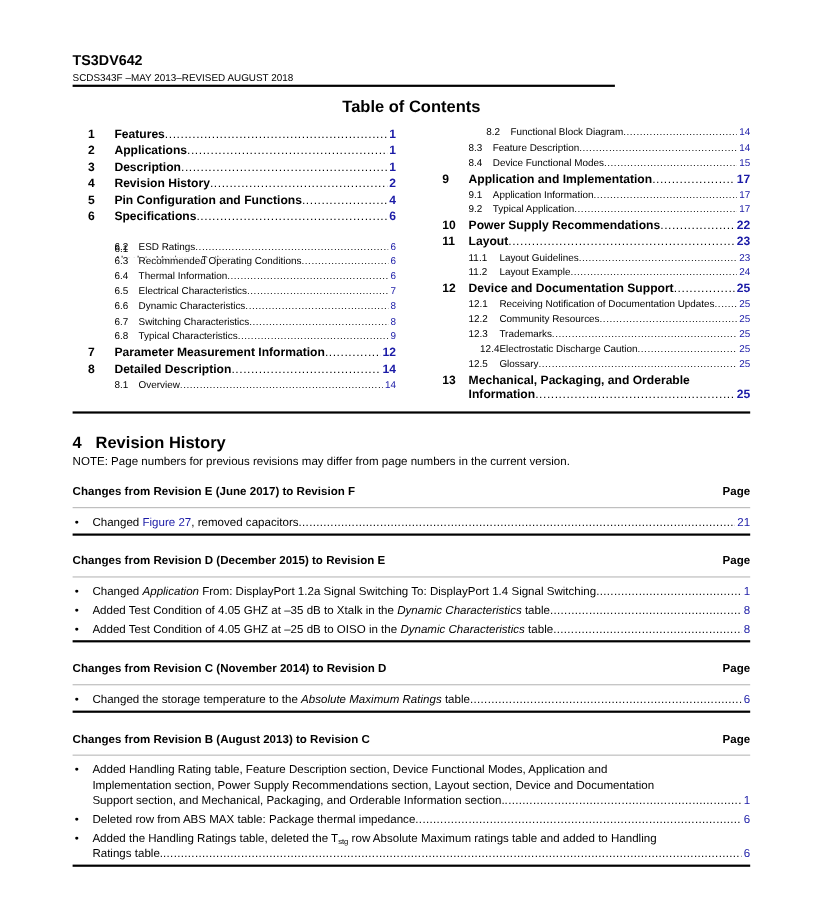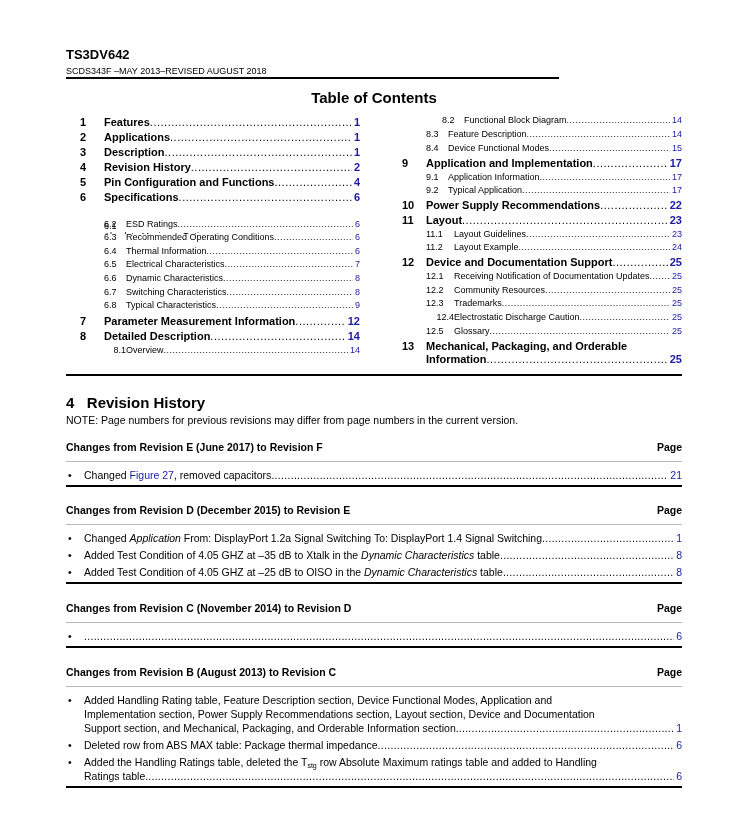--- a/index.html
+++ b/index.html
@@ -148,21 +148,21 @@
     <span class="lbl">Parameter Measurement Information</span>
     <span class="dots"></span>
     <span class="pg link">12</span>
   </div>
 <div class="toc-row lvl1" style="left: 80px; top: 330px; width: 280px;">
     <span class="num" style="display: inline-block; width: 24px;">8</span>
     <span class="lbl">Detailed Description</span>
     <span class="dots"></span>
     <span class="pg link">14</span>
   </div>
-<div class="toc-row lvl2" style="left: 104px; top: 345px; width: 256px; text-align: right;">
+<div class="toc-row lvl2" style="left: 104px; top: 345px; width: 256px;">
     <span class="num" style="display: inline-block; width: 22px;">8.1</span>
     <span class="lbl">Overview</span>
     <span class="dots"></span>
     <span class="pg link">14</span>
   </div>
 <div class="toc-row lvl2" style="left: 426px; top: 115px; width: 256px;">
     <span class="num" style="display: inline-block; width: 22px; padding-left: 16px;">8.2</span>
     <span class="lbl">Functional Block Diagram</span>
     <span class="dots"></span>
     <span class="pg link">14</span>
@@ -316,20 +316,21 @@
   </div>
 <div class="rev-block" style="top: 602px;">
     <div class="rev-head">
       <span>Changes from Revision C (November 2014) to Revision D</span>
       <span>Page</span>
     </div>
     <div class="rev-thin"></div>
     <div class="rev-item">
       <span class="bullet">•</span>
       <div class="rev-line">
+        <span class="txt">Changed the storage temperature to the <i>Absolute Maximum Ratings</i> table </span>
         <span class="dots"></span>
         <span class="pg link">6</span>
       </div>
     </div>
     <div class="rev-thick"></div>
   </div>
 <div class="rev-block" style="top: 666px;">
     <div class="rev-head">
       <span>Changes from Revision B (August 2013) to Revision C</span>
       <span>Page</span>

